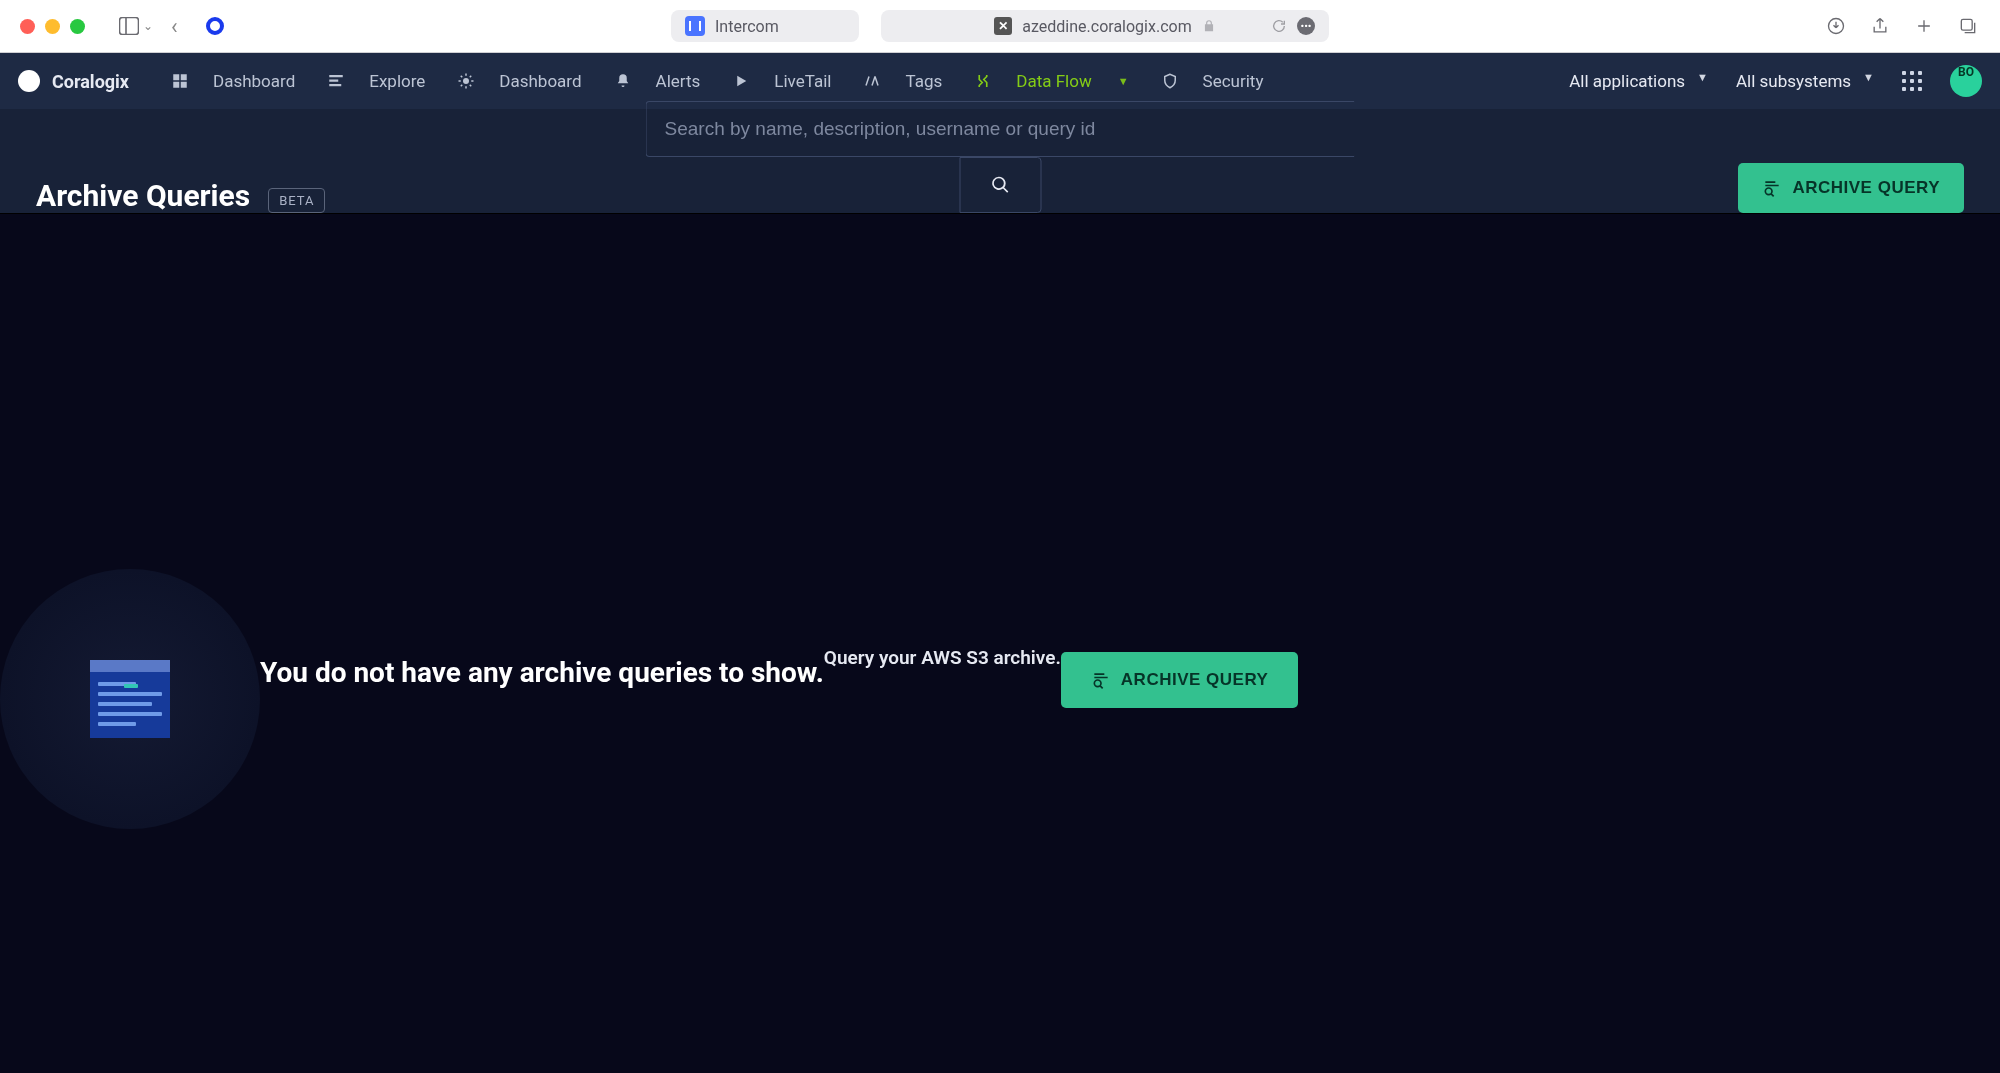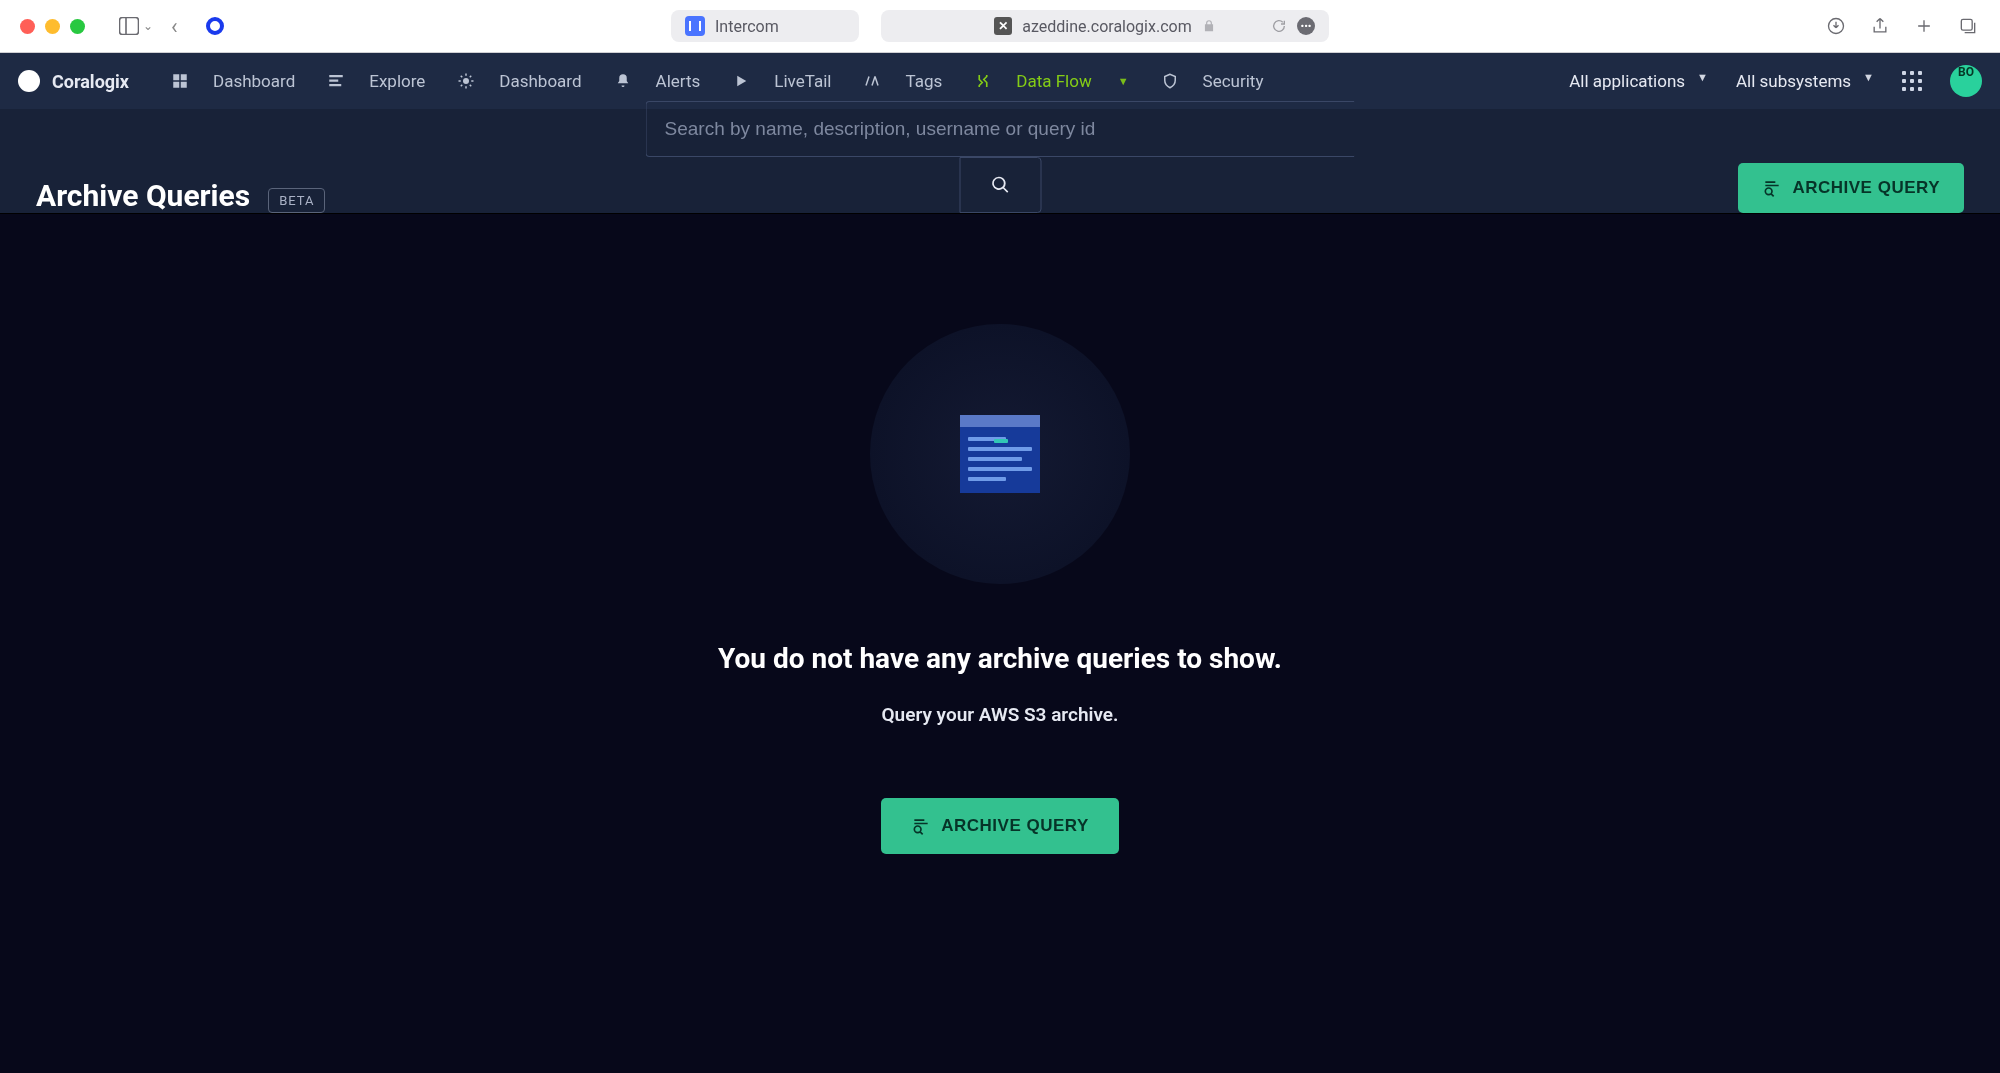--- a/index.html
+++ b/index.html
@@ -63,21 +63,21 @@
   .search-wrap{display:flex;align-items:center;margin-left:auto;margin-right:auto;position:absolute;left:50%;transform:translateX(-50%);flex-direction:column;}
   .subhead{position:relative;}
   .search-input{width:672px;height:54px;background:transparent;border:1px solid var(--input-border);border-right:none;border-radius:4px 0 0 4px;color:#cfd6e6;font-size:19px;padding:0 18px;outline:none;}
   .search-input::placeholder{color:#7e889f;}
   .search-btn{width:82px;height:56px;border:1px solid var(--input-border);background:transparent;border-radius:0 4px 4px 0;display:flex;align-items:center;justify-content:center;cursor:pointer;}
   .search-btn svg{width:20px;height:20px;fill:#e6e9f2;}
   .archive-btn{background:var(--brand-green);color:#063428;font-weight:700;font-size:17px;letter-spacing:.5px;border:none;border-radius:5px;height:50px;padding:0 24px;display:flex;align-items:center;gap:10px;cursor:pointer;}
   .archive-btn svg{width:20px;height:20px;}
 
   
-  .main{flex:1;background:var(--bg-dark);display:flex;flex-direction:column;align-items:center;}
+  .main{flex:1;background:var(--bg-dark);display:flex;flex-direction:row;align-items:center;}
   .big-circle{width:260px;height:260px;border-radius:50%;background:radial-gradient(circle at center,#141a33 0%,#0d1228 70%,rgba(13,18,40,0) 100%);display:flex;align-items:center;justify-content:center;margin-top:110px;}
   .doc-ico{width:80px;height:78px;background:#163a9a;border-top:12px solid #5a79c7;position:relative;box-sizing:border-box;padding:10px 8px;}
   .doc-ico .line{height:4px;background:#6f9be8;margin-bottom:6px;border-radius:1px;}
   .doc-ico .line.s{width:60%;} .doc-ico .line.m{width:85%;} .doc-ico .line.f{width:100%;}
   .doc-ico .accent{position:absolute;top:12px;left:34px;width:14px;height:4px;background:#32c7b5;border-radius:1px;}
   .empty-title{color:#fff;font-size:28px;font-weight:700;margin-top:58px;}
   .empty-sub{color:#e6e9f2;font-size:19px;font-weight:600;margin-top:28px;}
   .main .archive-btn{margin-top:72px;height:56px;padding:0 30px;}
 
   svg{display:block;}

